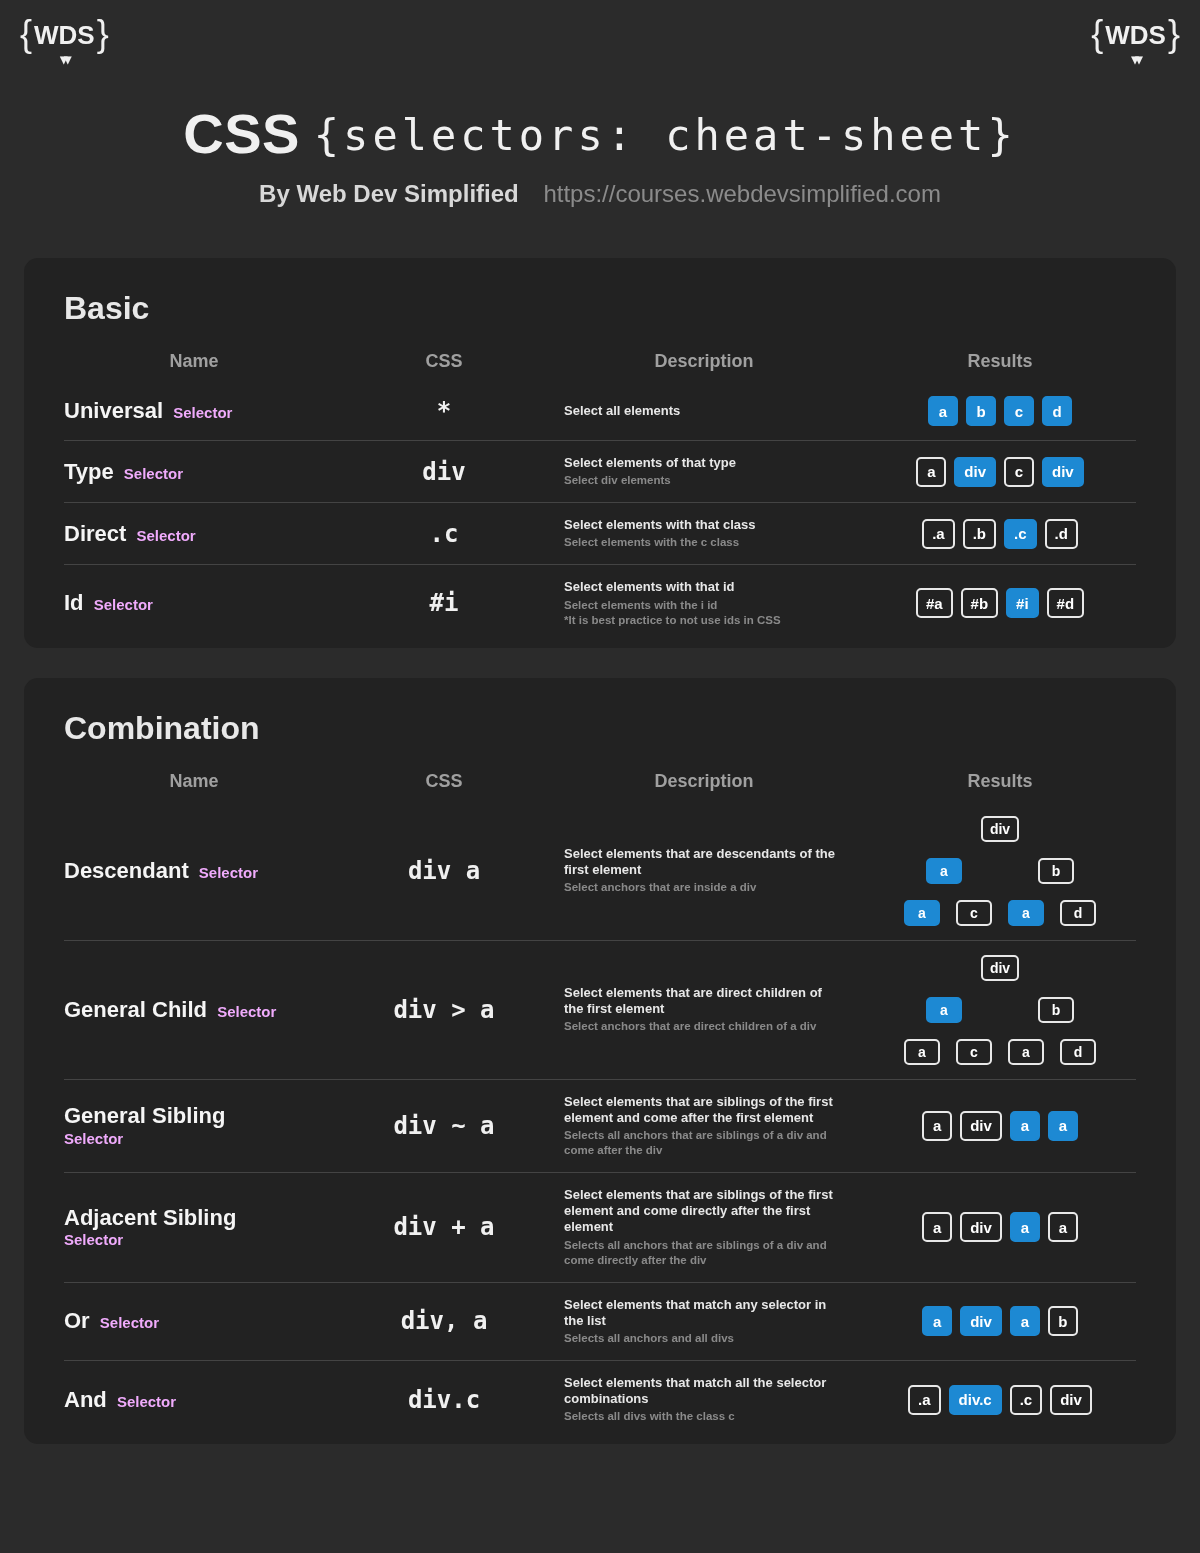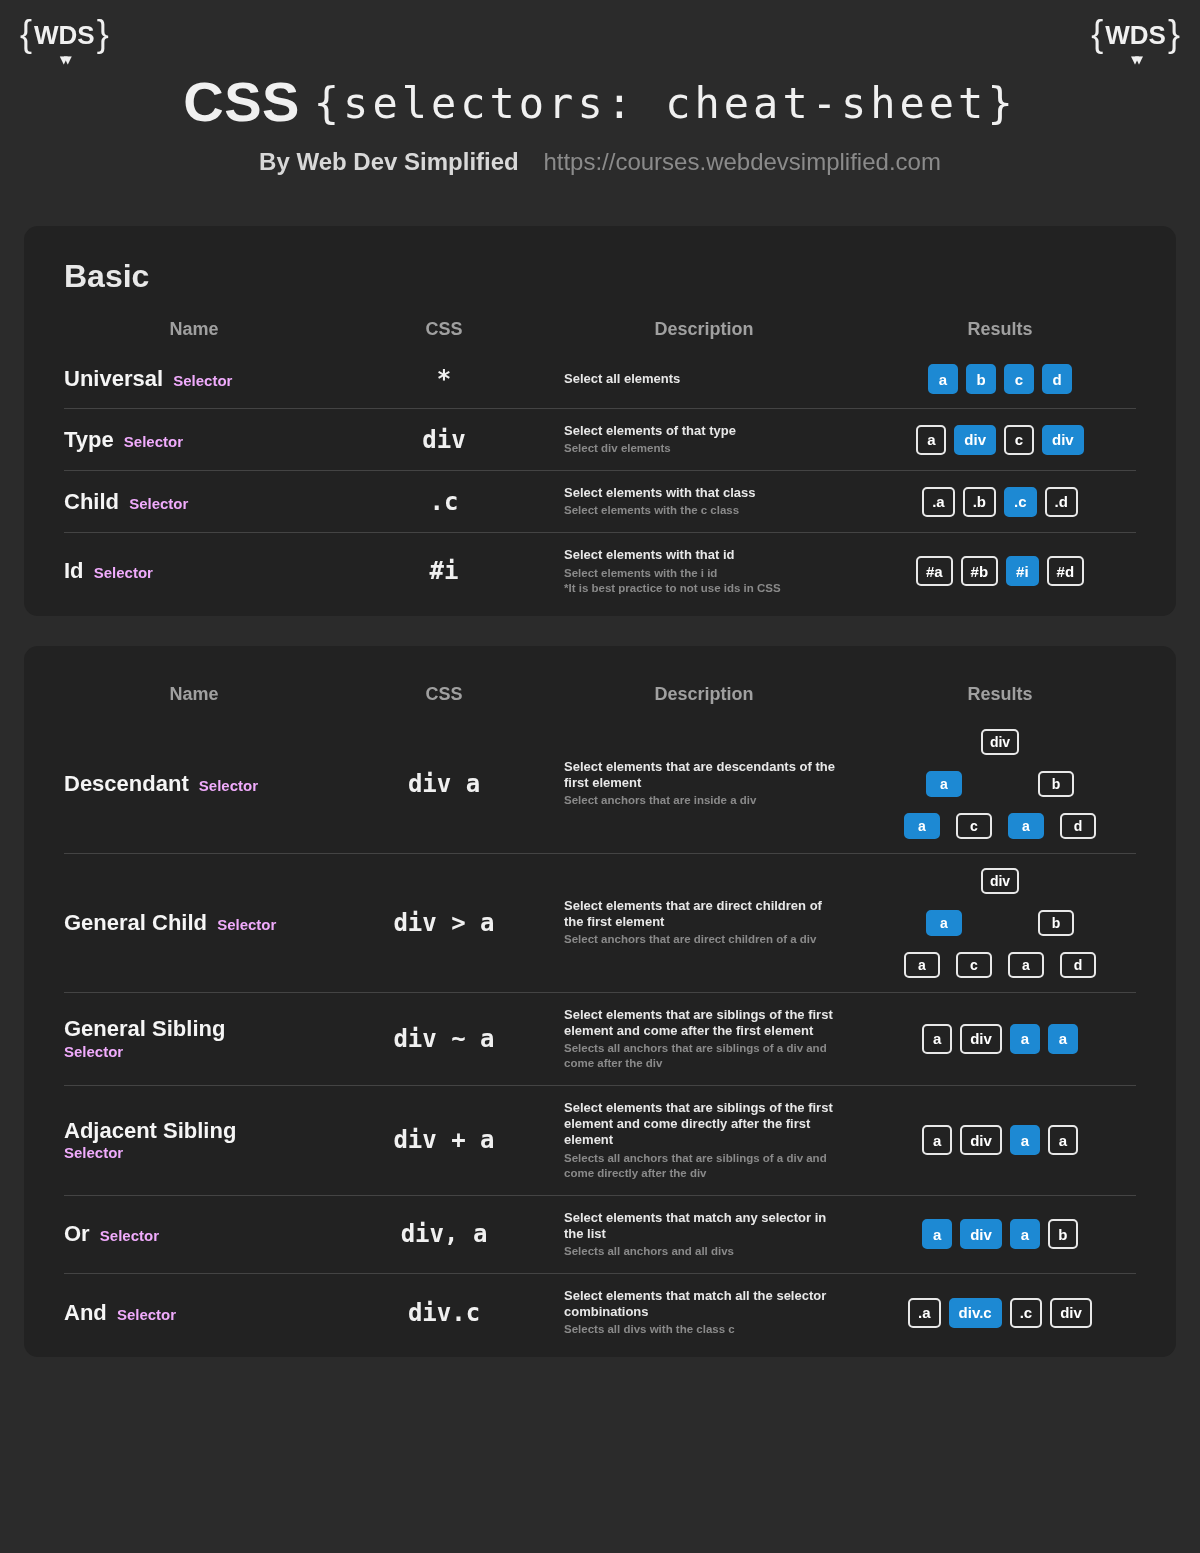--- a/index.html
+++ b/index.html
@@ -21,21 +21,21 @@
     display: flex;
     align-items: center;
     gap: 2px;
   }
   .logo.left { left: 20px; }
   .logo.right { right: 20px; }
   .logo .brace { font-weight: 400; font-size: 36px; line-height: 0.6; position: relative; top: -2px;}
   .logo-caret { position: absolute; left: 50%; transform: translateX(-50%); bottom: -16px; font-size: 14px; letter-spacing: -3px; color: #f0f0f0;}
   header {
     text-align: center;
-    padding-top: 69px;
+    padding-top: 101px;
     padding-bottom: 50px;
   }
   h1 {
     font-size: 48px;
     font-weight: 400;
     letter-spacing: 0.5px;
     margin-bottom: 14px;
   }
   h1 .css-bold { font-weight: 900; font-size: 56px; vertical-align: -3px; }
   h1 .mono { font-family: "Menlo","Consolas",monospace; font-size: 42px; letter-spacing: 4px; color: #f0f0f0;}
@@ -148,21 +148,21 @@
           <div class="sub" style="white-space: pre-line;">Select div elements</div>
         </div>
         <div class="results-cell">
           <span class="chip">a</span>
           <span class="chip sel">div</span>
           <span class="chip">c</span>
           <span class="chip sel">div</span>
         </div>
       </div>
       <div class="cols">
-        <div class="name-cell"><span>Child</span> <span class="suffix">Selector</span></div>
+        <div class="name-cell"><span>Direct</span> <span class="suffix">Selector</span></div>
         <div class="css-cell">.c</div>
         <div class="desc-cell">
           <div class="main">Select elements with that class</div>
           <div class="sub" style="white-space: pre-line;">Select elements with the c class</div>
         </div>
         <div class="results-cell">
           <span class="chip">.a</span>
           <span class="chip">.b</span>
           <span class="chip sel">.c</span>
           <span class="chip">.d</span>
@@ -178,20 +178,21 @@
         </div>
         <div class="results-cell">
           <span class="chip">#a</span>
           <span class="chip">#b</span>
           <span class="chip sel">#i</span>
           <span class="chip">#d</span>
         </div>
       </div>
     </section>
     <section class="panel">
+      <h2>Combination</h2>
       <div class="cols header-row">
         <div>Name</div>
         <div>CSS</div>
         <div>Description</div>
         <div>Results</div>
       </div>
       <div class="cols">
         <div class="name-cell"><span>Descendant</span> <span class="suffix">Selector</span></div>
         <div class="css-cell">div a</div>
         <div class="desc-cell">

